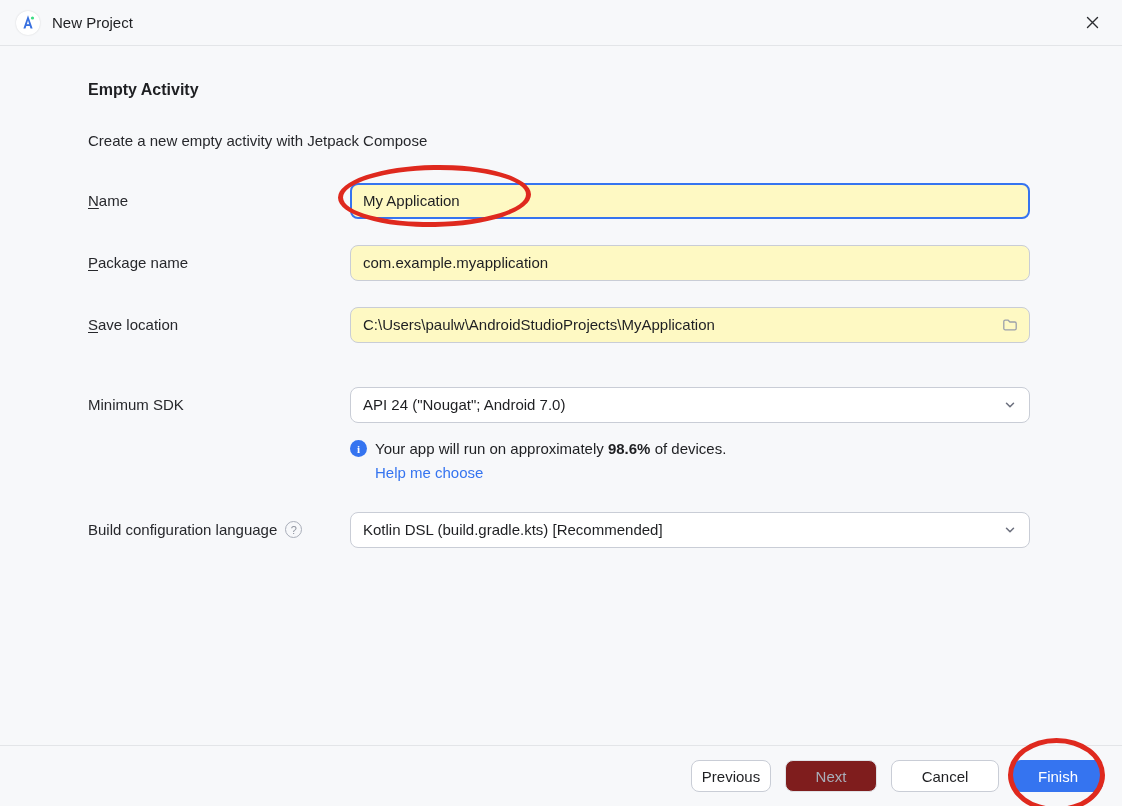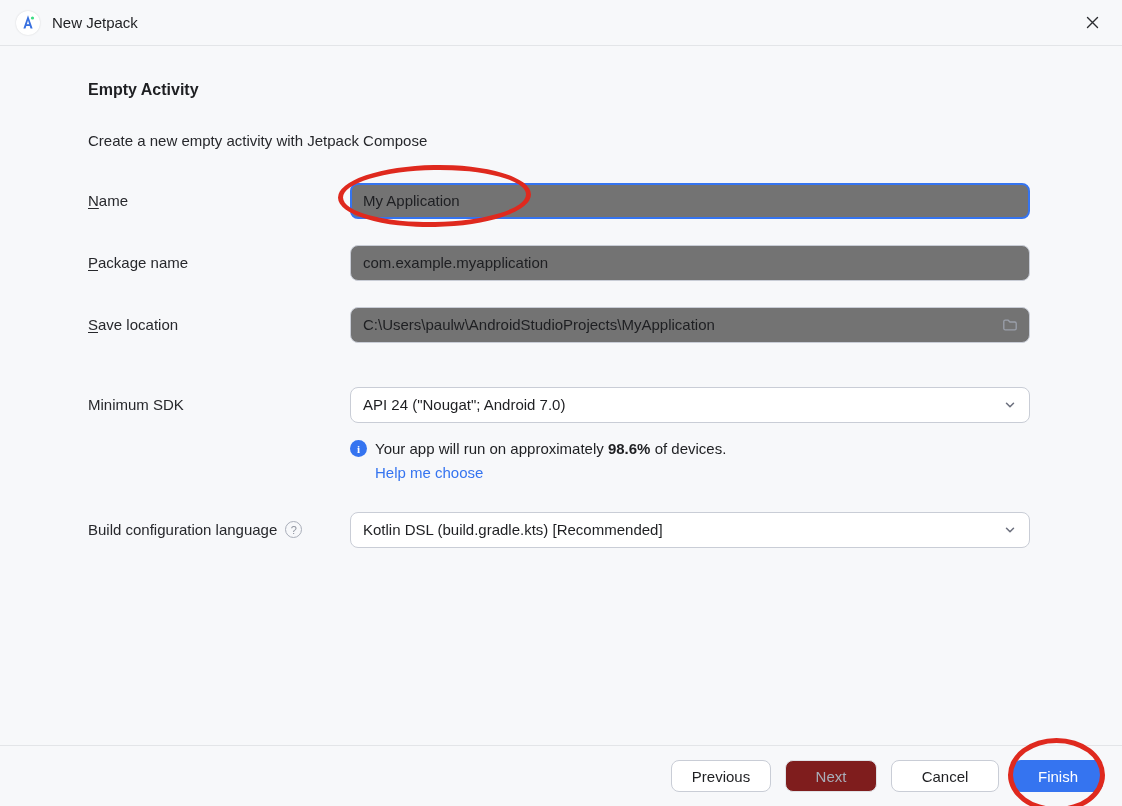--- a/index.html
+++ b/index.html
@@ -47,21 +47,21 @@
     display: flex; align-items: center;
   }
   .row-label {
     flex: 0 0 262px; font-size: 15px; color: #27282c;
     display: flex; align-items: center;
   }
   .mn { text-decoration: underline; text-underline-offset: 2px; }
   .field-wrap { position: relative; flex: 1; height: 36px; }
   .text-field {
     width: 100%; height: 36px;
-    background: #737373;
+    background: #fef9c3;
     border: 1px solid #c9cdd6; border-radius: 8px;
     font-family: "Liberation Sans", sans-serif;
     font-size: 15px; color: #1e1f22;
     padding: 0 12px; outline: none;
   }
   .text-field.focused { border: 2px solid #3574f0; padding: 0 11px; }
   .text-field.with-trailing { padding-right: 20px; }
   .trailing-icon {
     position: absolute; right: 11px; top: 50%; transform: translateY(-50%);
     display: flex; align-items: center; pointer-events: none;
@@ -105,21 +105,21 @@
     border-top: 1px solid #e3e5e8;
     display: flex; align-items: center; justify-content: flex-end;
     gap: 14px; padding-right: 19px;
   }
   .btn {
     height: 32px; border-radius: 8px;
     background: #ffffff; border: 1px solid #c9cdd6;
     font-family: "Liberation Sans", sans-serif;
     font-size: 15px; color: #1e1f22; cursor: pointer;
   }
-  .btn-previous { width: 100px; }
+  .btn-previous { width: 80px; }
   .btn-next { width: 92px; background: #7f1d1d; border-color: #e0e2e6; color: #a9aeb9; cursor: default; }
   .btn-cancel { width: 108px; }
   .btn-finish {
     width: 90px; background: #3574f0; border: 1px solid #3574f0;
     color: #ffffff; font-weight: 400;
   }
 
   
   .annotation {
     position: absolute; border: 5px solid #df291e; border-radius: 50%;
@@ -136,21 +136,21 @@
 <div class="dialog">
 
   <div class="titlebar">
     <span class="app-icon">
       <svg width="22" height="22" viewBox="0 0 22 22">
         <path d="M11 3.2 L15.6 16.5 L13.5 16.5 L11 8.6 L8.5 16.5 L6.4 16.5 Z" fill="#3870e0"></path>
         <rect x="8.2" y="12.2" width="5.6" height="1.8" fill="#3870e0"></rect>
         <circle cx="15.5" cy="6" r="1.6" fill="#3ddc84"></circle>
       </svg>
     </span>
-    <span class="titlebar-title">New Jetpack</span>
+    <span class="titlebar-title">New Project</span>
     <button class="close-btn">
       <span>
         <svg width="15" height="15" viewBox="0 0 15 15">
           <path d="M2.5 2.5 L12.5 12.5 M12.5 2.5 L2.5 12.5" stroke="#2b2d30" stroke-width="1.4" stroke-linecap="round"></path>
         </svg>
       </span>
     </button>
   </div>
 
   <div class="heading">Empty Activity</div>

